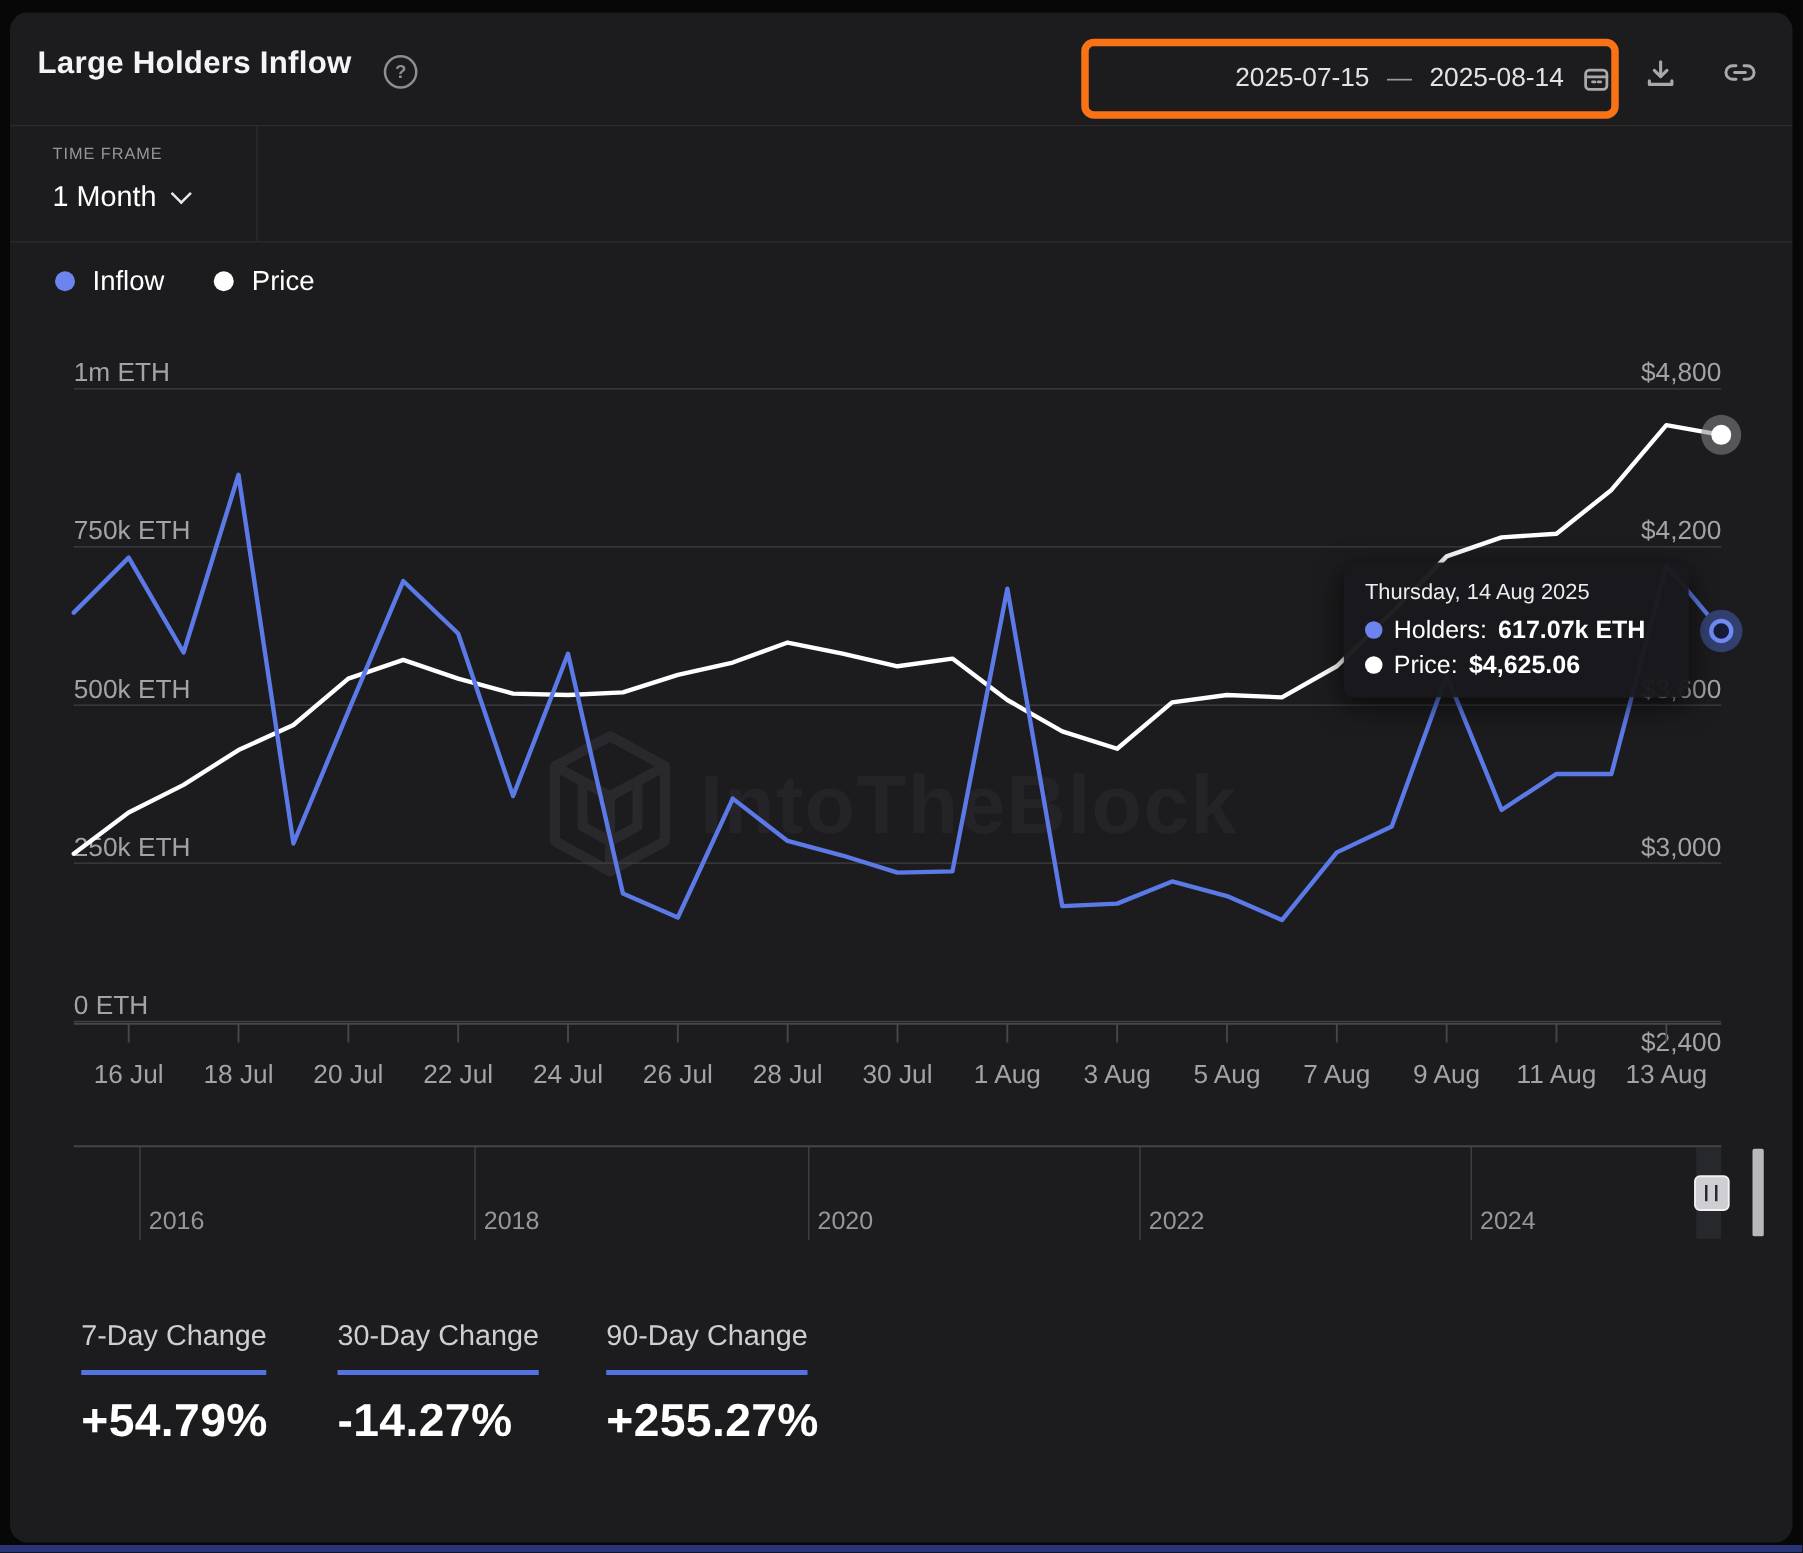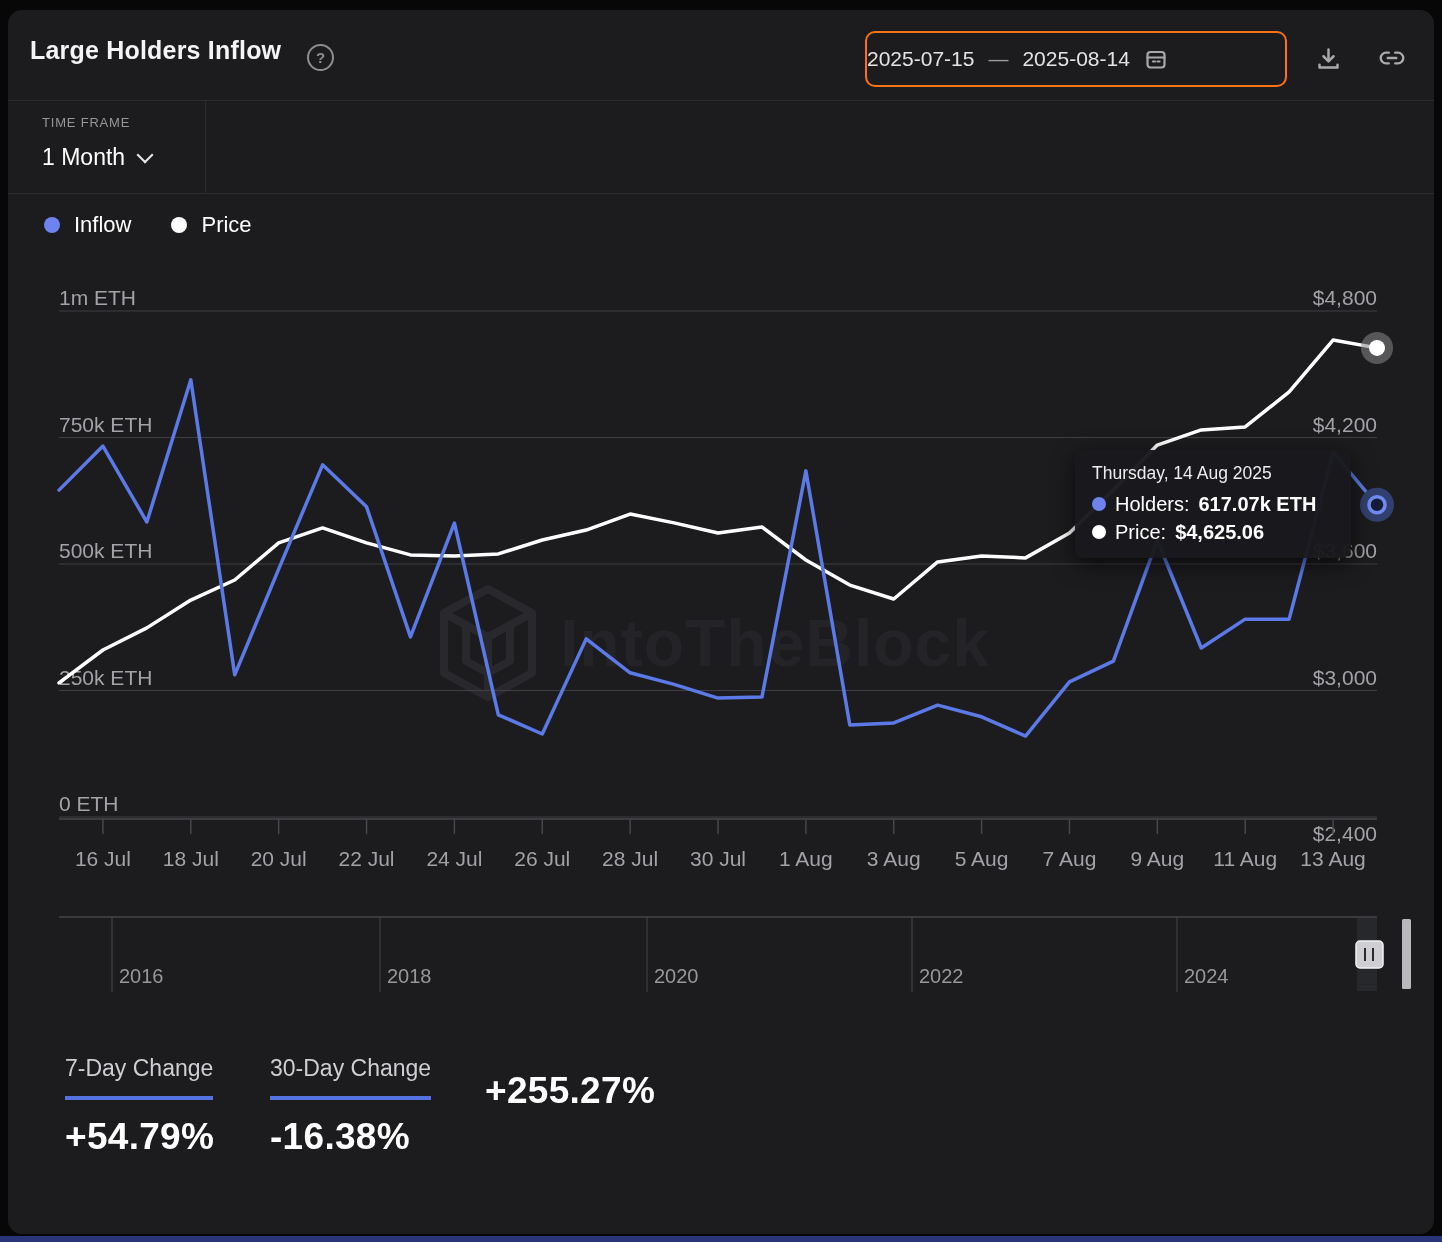--- a/index.html
+++ b/index.html
@@ -5,22 +5,22 @@
   html,body{margin:0;padding:0;background:#070708;width:1442px;height:1242px;position:relative;overflow:hidden;
     font-family:"Liberation Sans","DejaVu Sans",sans-serif;-webkit-font-smoothing:antialiased;}
   .card{position:absolute;left:8px;top:10px;width:1426px;height:1224px;background:#1c1c1e;border-radius:14px;}
   .hline{position:absolute;height:1px;background:#2c2c2f;}
   .vline{position:absolute;width:1px;background:#2c2c2f;}
 
   .title{position:absolute;left:30px;top:36px;font-size:25px;font-weight:bold;color:#f4f4f6;letter-spacing:.2px;}
   .help{position:absolute;left:307px;top:44px;width:23px;height:23px;border:2px solid #8d8d92;border-radius:50%;
     color:#8d8d92;font-size:15px;font-weight:bold;text-align:center;line-height:23px;}
 
-  .datepill{position:absolute;left:865px;top:31px;width:418px;height:52px;border:2px solid #f97316;border-radius:10px;
-    display:flex;align-items:center;justify-content:flex-start;gap:14px;color:#e3e3e6;font-size:21px;}
+  .datepill{position:absolute;left:865px;top:31px;width:418px;height:52px;border:6px solid #f97316;border-radius:10px;
+    display:flex;align-items:center;justify-content:flex-end;gap:14px;color:#e3e3e6;font-size:21px;}
   .datepill .dash{color:#9a9a9e;font-size:20px;}
   .iconbtn{position:absolute;width:40px;height:40px;top:38px;display:flex;align-items:center;justify-content:center;}
   svg.ic{stroke:#a9a9ad;fill:none;stroke-width:2.2;stroke-linecap:round;stroke-linejoin:round;}
 
   .tf-label{position:absolute;left:42px;top:115px;font-size:13px;letter-spacing:.8px;color:#96969a;}
   .tf-value{position:absolute;left:42px;top:144px;font-size:23px;color:#fff;display:flex;align-items:center;}
   .chev{width:10px;height:10px;border-right:2.5px solid #e8e8ea;border-bottom:2.5px solid #e8e8ea;
     transform:rotate(45deg);display:inline-block;margin-left:14px;margin-top:-6px;}
 
   .legend{position:absolute;left:44px;top:212px;display:flex;align-items:center;gap:40px;font-size:22px;color:#fff;}
@@ -198,19 +198,20 @@
     <span class="tt-val">$4,625.06</span>
   </div>
 </div>
 
 <div class="stat" style="left:65px;">
   <span class="stat-label">7-Day Change</span>
   <div class="stat-value">+54.79%</div>
 </div>
 <div class="stat" style="left:270px;">
   <span class="stat-label">30-Day Change</span>
-  <div class="stat-value">-16.38%</div>
+  <div class="stat-value">-14.27%</div>
 </div>
 <div class="stat" style="left:485px;">
+  <span class="stat-label">90-Day Change</span>
   <div class="stat-value">+255.27%</div>
 </div>
 
 <div class="bottom-strip"></div>
 
 </body></html>

